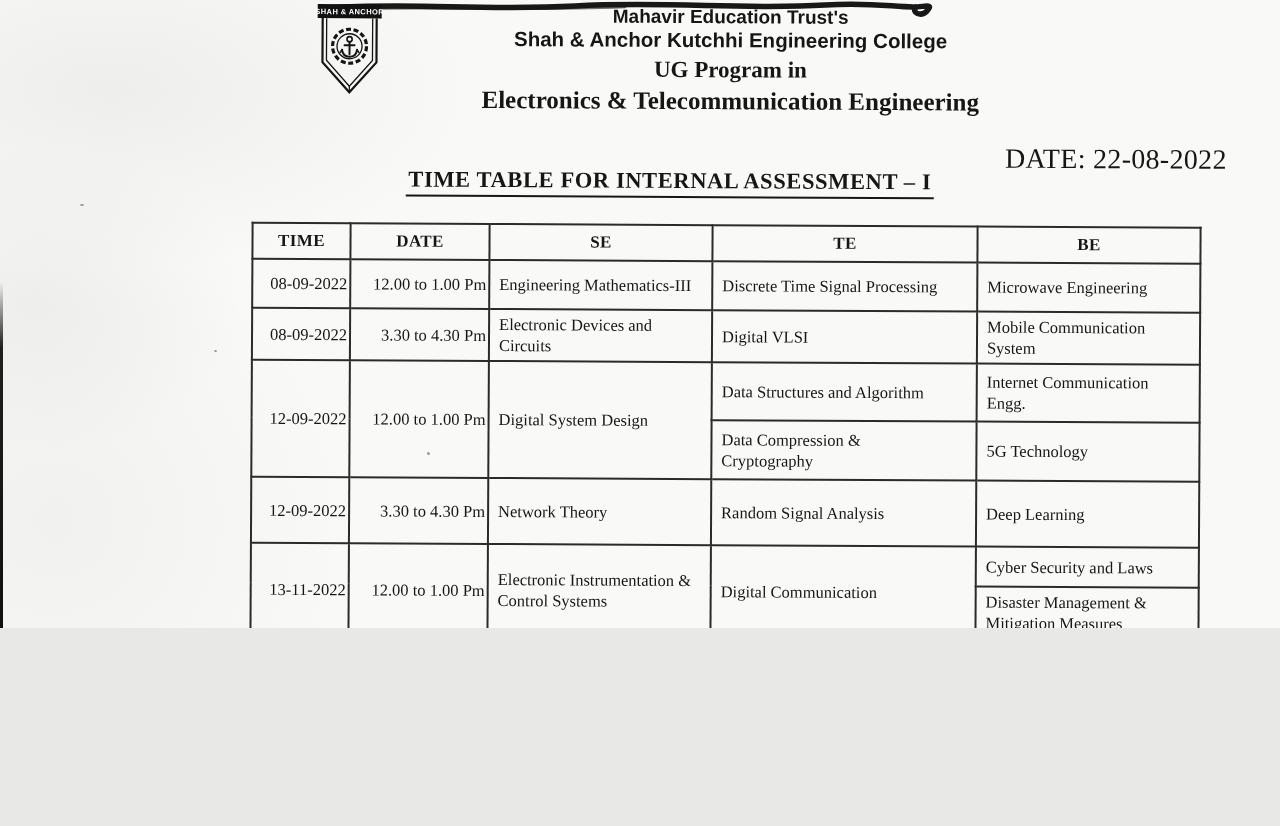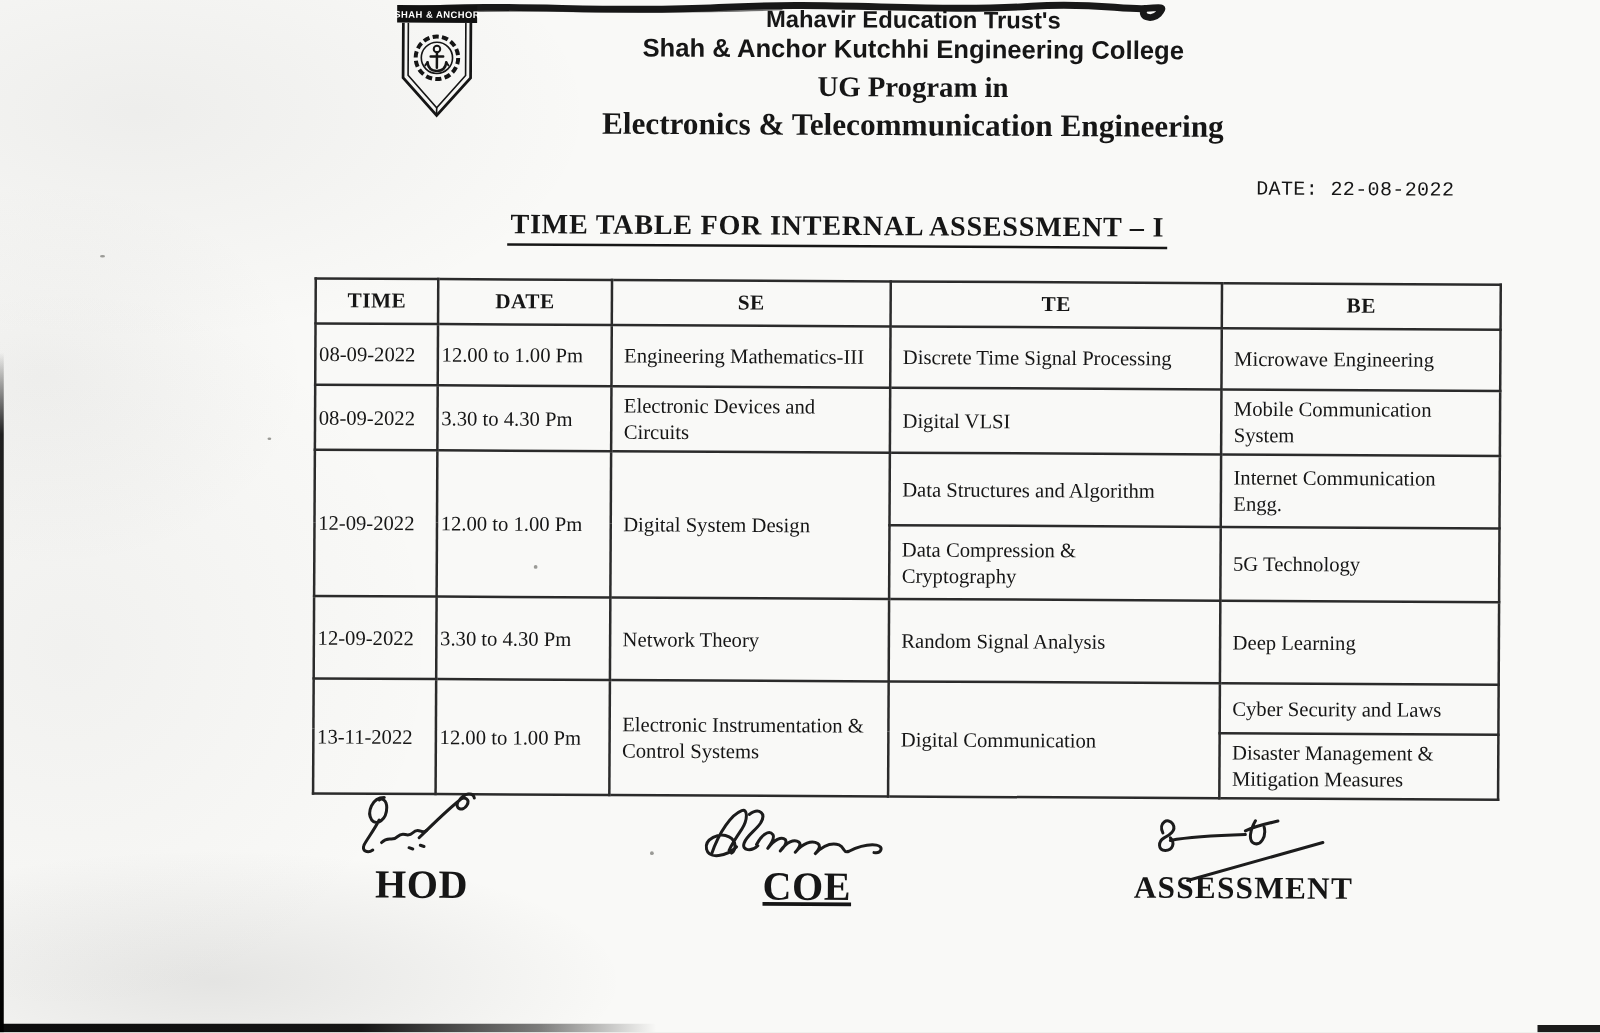--- a/index.html
+++ b/index.html
@@ -1,48 +1,48 @@
 <!DOCTYPE html>
 <html><head>
 <meta charset="utf-8">
 <style>
   html,body{margin:0;padding:0;background:#e8e8e6;}
   .page{
-    position:relative;width:1280px;height:826px;overflow:hidden;
+    position:relative;width:1280px;height:628px;overflow:hidden;
     color:#161616;font-family:"Liberation Serif",serif;
     background:
       radial-gradient(ellipse 520px 260px at 110px 90px, rgba(90,90,90,.07), transparent 70%),
       radial-gradient(ellipse 420px 420px at 55px 520px, rgba(90,90,90,.05), transparent 70%),
       radial-gradient(ellipse 470px 150px at 170px 785px, rgba(60,60,60,.11), transparent 70%),
       radial-gradient(ellipse 300px 220px at 35px 300px, rgba(90,90,90,.06), transparent 70%),
       #f9f9f7;
   }
   .content{position:absolute;left:0;top:0;width:1280px;height:826px;
     transform:rotate(.3deg);transform-origin:300px 150px;}
 
   
   .header-block{position:absolute;left:340px;top:4px;width:780px;text-align:center;}
   .h-sans1{font-family:"Liberation Sans",sans-serif;font-weight:bold;font-size:19px;line-height:22px;}
   .h-sans2{font-family:"Liberation Sans",sans-serif;font-weight:bold;font-size:20.5px;line-height:24px;}
   .h-serif1{font-weight:bold;font-size:23px;line-height:27px;margin-top:4px;}
   .h-serif2{font-weight:bold;font-size:25px;line-height:29px;margin-top:3px;}
 
-  .date-line{position:absolute;left:1005px;top:139px;font-size:16px;letter-spacing:.3px;font-family:Liberation Mono, monospace;}
+  .date-line{position:absolute;left:1005px;top:139px;font-size:28px;letter-spacing:.3px;}
 
   .doc-title{position:absolute;left:400px;top:166px;width:540px;text-align:center;}
   .doc-title span{display:inline-block;font-weight:bold;font-size:22.5px;letter-spacing:.6px;
     border-bottom:2.5px solid #171717;padding:0 3px 2px 3px;}
 
   
   table.tt{position:absolute;left:252px;top:222px;width:948px;
     border-collapse:collapse;table-layout:fixed;}
   .tt th,.tt td{border:2px solid #2b2b2b;vertical-align:middle;}
   .tt th{font-size:17px;font-weight:bold;letter-spacing:.4px;padding:2px;}
   .tt td{font-size:16.5px;line-height:1.28;}
-  .c-center{text-align:left;padding:2px;}
+  .c-center{text-align:right;padding:2px;}
   .c-sub{text-align:left;padding:4px 8px 4px 9px;white-space:pre-line;}
 
   
   .sig-label{position:absolute;font-weight:bold;font-size:32px;letter-spacing:.5px;}
   .sig-svg{position:absolute;}
   .sig-stroke{fill:none;stroke:#1c1c1c;stroke-width:2.4;stroke-linecap:round;stroke-linejoin:round;}
 
   
   .logo{position:absolute;left:314px;top:2px;}
 

